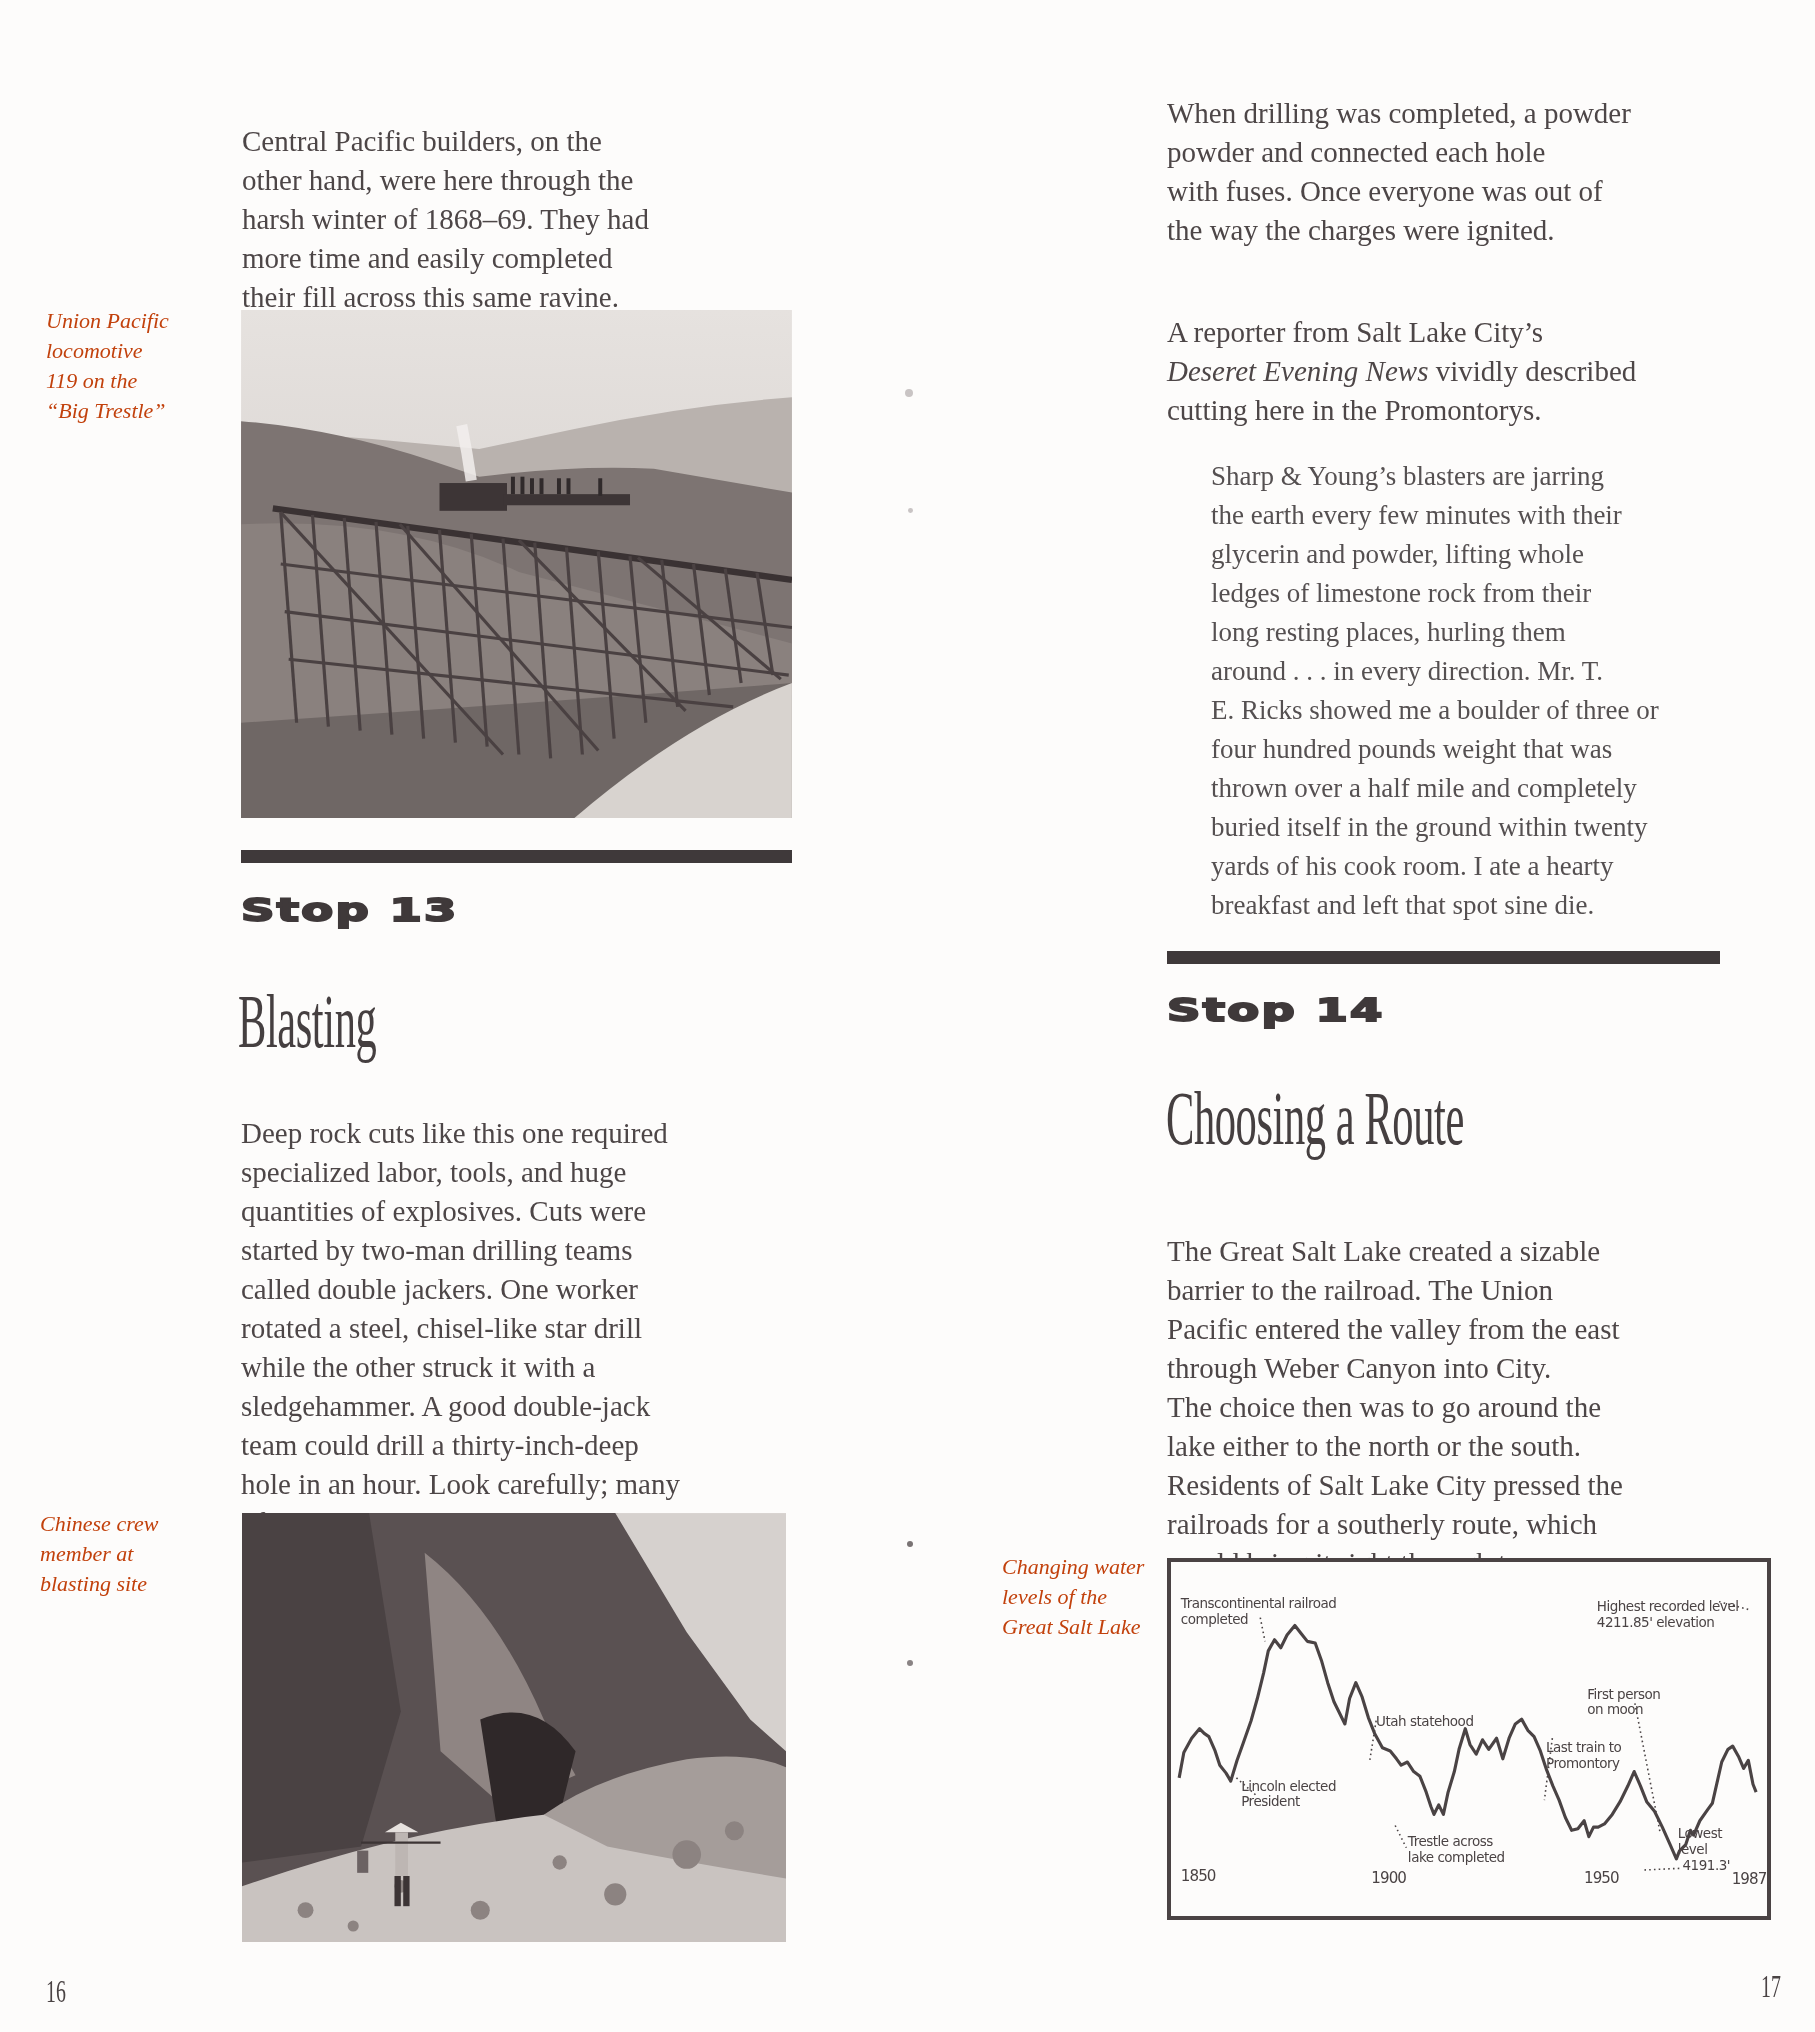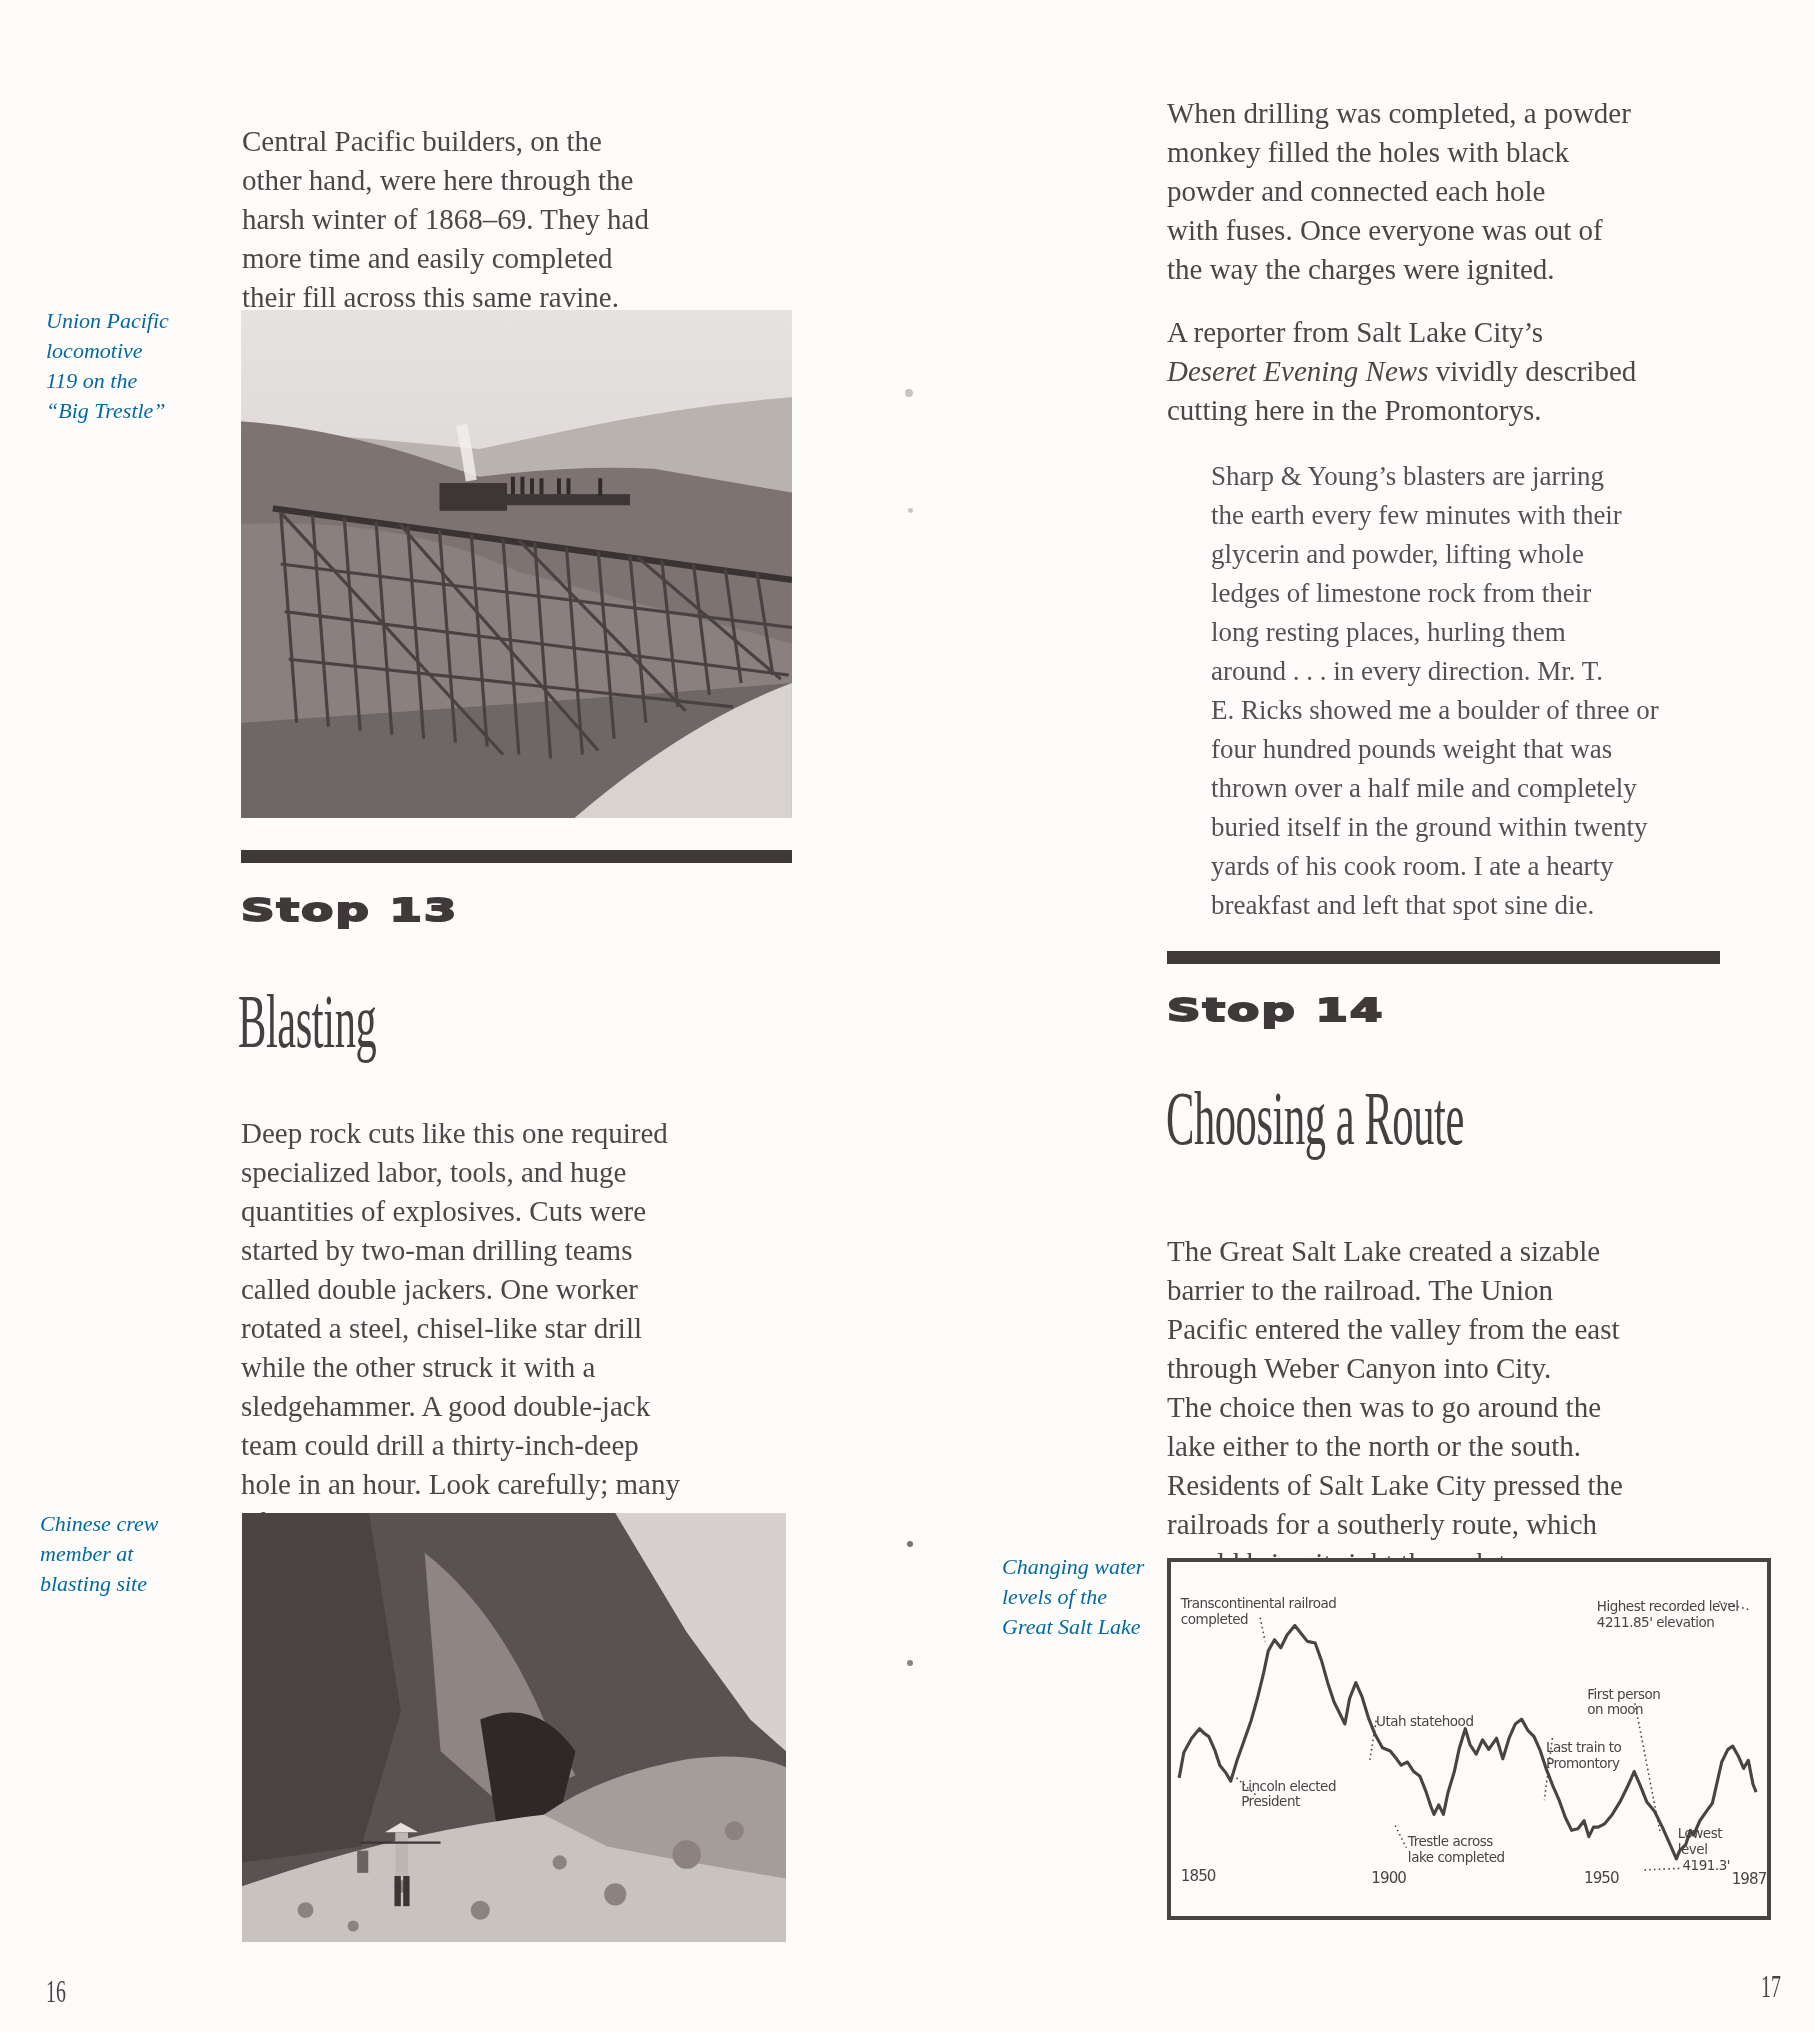--- a/index.html
+++ b/index.html
@@ -3,21 +3,21 @@
 <meta charset="utf-8">
 <style>
   html, body { margin: 0; padding: 0; }
   body {
     width: 1815px; height: 2033px; position: relative; overflow: hidden;
     background: #fdfcfb; color: #4a4344;
     font-family: "Liberation Serif", "DejaVu Serif", serif;
   }
   .abs { position: absolute; }
   .body-text { font-size: 29px; line-height: 39px; color: #4d4647; margin: 0; }
-  .caption { font-style: italic; font-size: 22px; line-height: 30px; color: #0369a1; margin: 0; }
+  .caption { font-style: italic; font-size: 22px; line-height: 30px; color: #c2410c; margin: 0; }
   .quote { font-size: 27px; line-height: 39px; color: #555051; margin: 0; }
   .rule { background: #3f393a; height: 12.7px; }
   .stop-label {
     font-family: "DejaVu Sans", sans-serif; font-weight: 900; font-size: 32px;
     letter-spacing: 1.6px; color: #3f393a; transform: scaleX(1.45); transform-origin: left center;
     -webkit-text-stroke: 2px #3f393a;
   }
   .title {
     font-family: "Liberation Serif", serif; color: #453f40; font-size: 76px; line-height: 1;
     transform: scaleX(0.56); transform-origin: left top; white-space: nowrap; letter-spacing: -0.8px;
@@ -165,21 +165,20 @@
 
 <div class="abs divider-mark" style="left:905px; top:389px;"></div>
 <div class="abs divider-mark" style="left:908px; top:508px; width:4.8px; height:4.8px;"></div>
 <div class="abs divider-mark" style="left:907px; top:1541px; width:6.4px; height:6.4px; background:#7a7374;"></div>
 <div class="abs divider-mark" style="left:907px; top:1660px; width:6.4px; height:6.4px; background:#8a8384;"></div>
 
 <div>
 
   <div class="abs" style="left:1167px; top:94px; width:572px;">
     <p class="body-text">When drilling was completed, a powder</p>
-    <p class="body-text">monkey filled the holes with black</p>
     <p class="body-text">powder and connected each hole</p>
     <p class="body-text">with fuses. Once everyone was out of</p>
     <p class="body-text">the way the charges were ignited.</p>
   </div>
 
   <div class="abs" style="left:1167px; top:313px; width:572px;">
     <p class="body-text">A reporter from Salt Lake City’s</p>
     <p class="body-text"><i>Deseret Evening News</i><span> vividly described</span></p>
     <p class="body-text">cutting here in the Promontorys.</p>
   </div>

